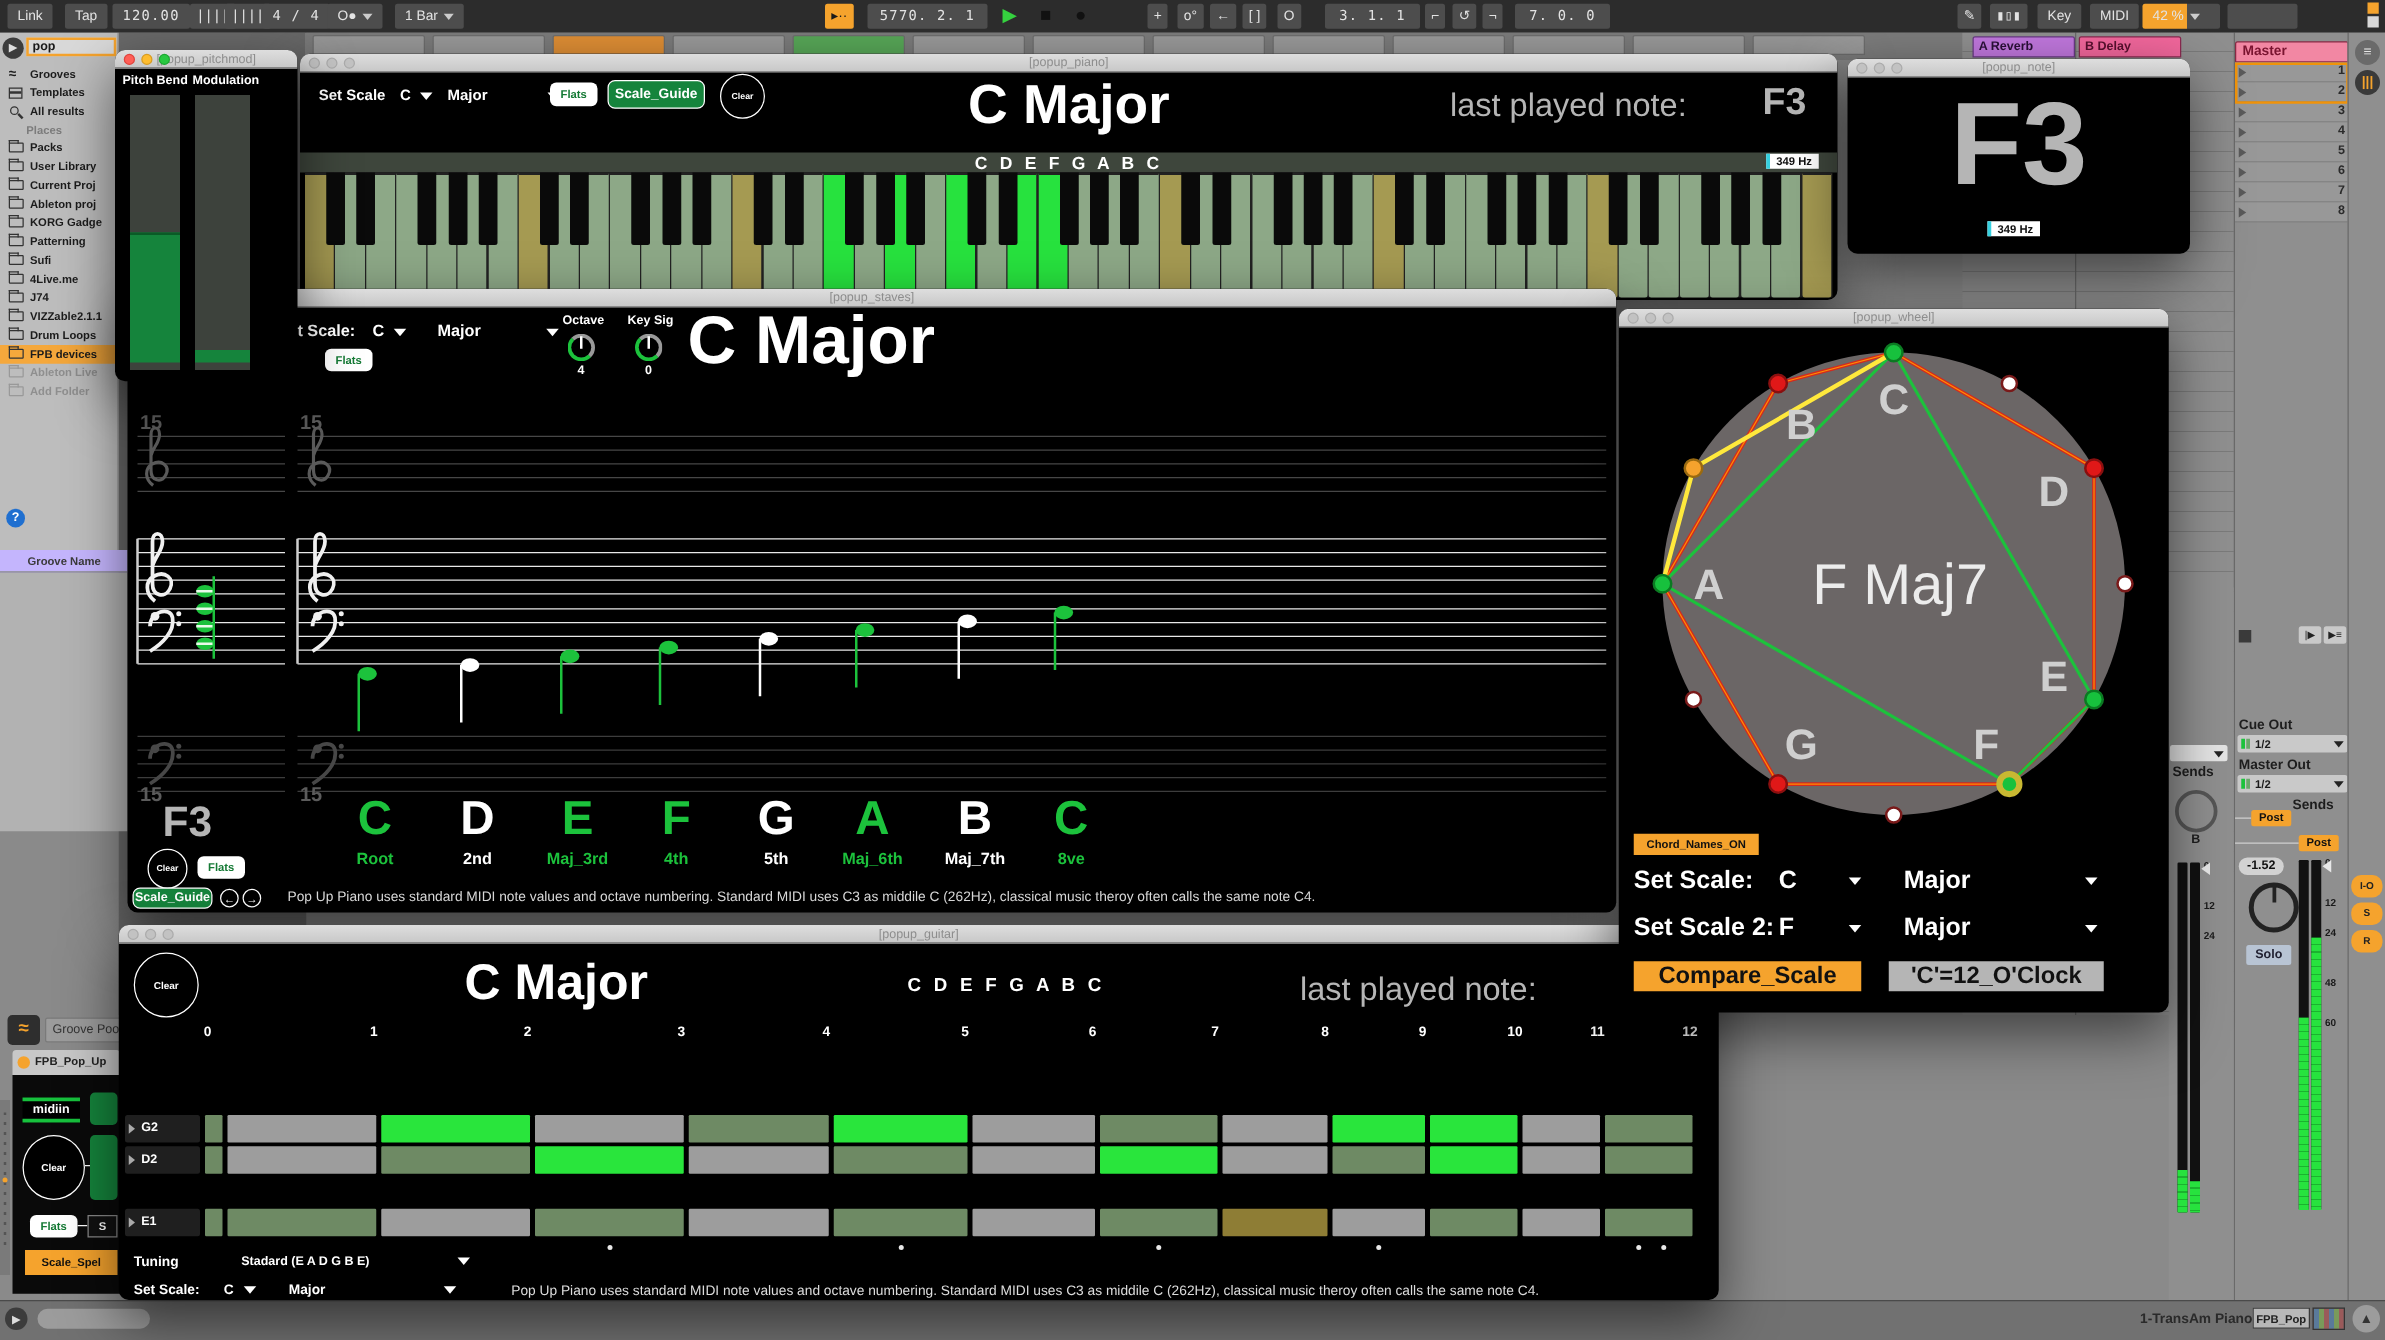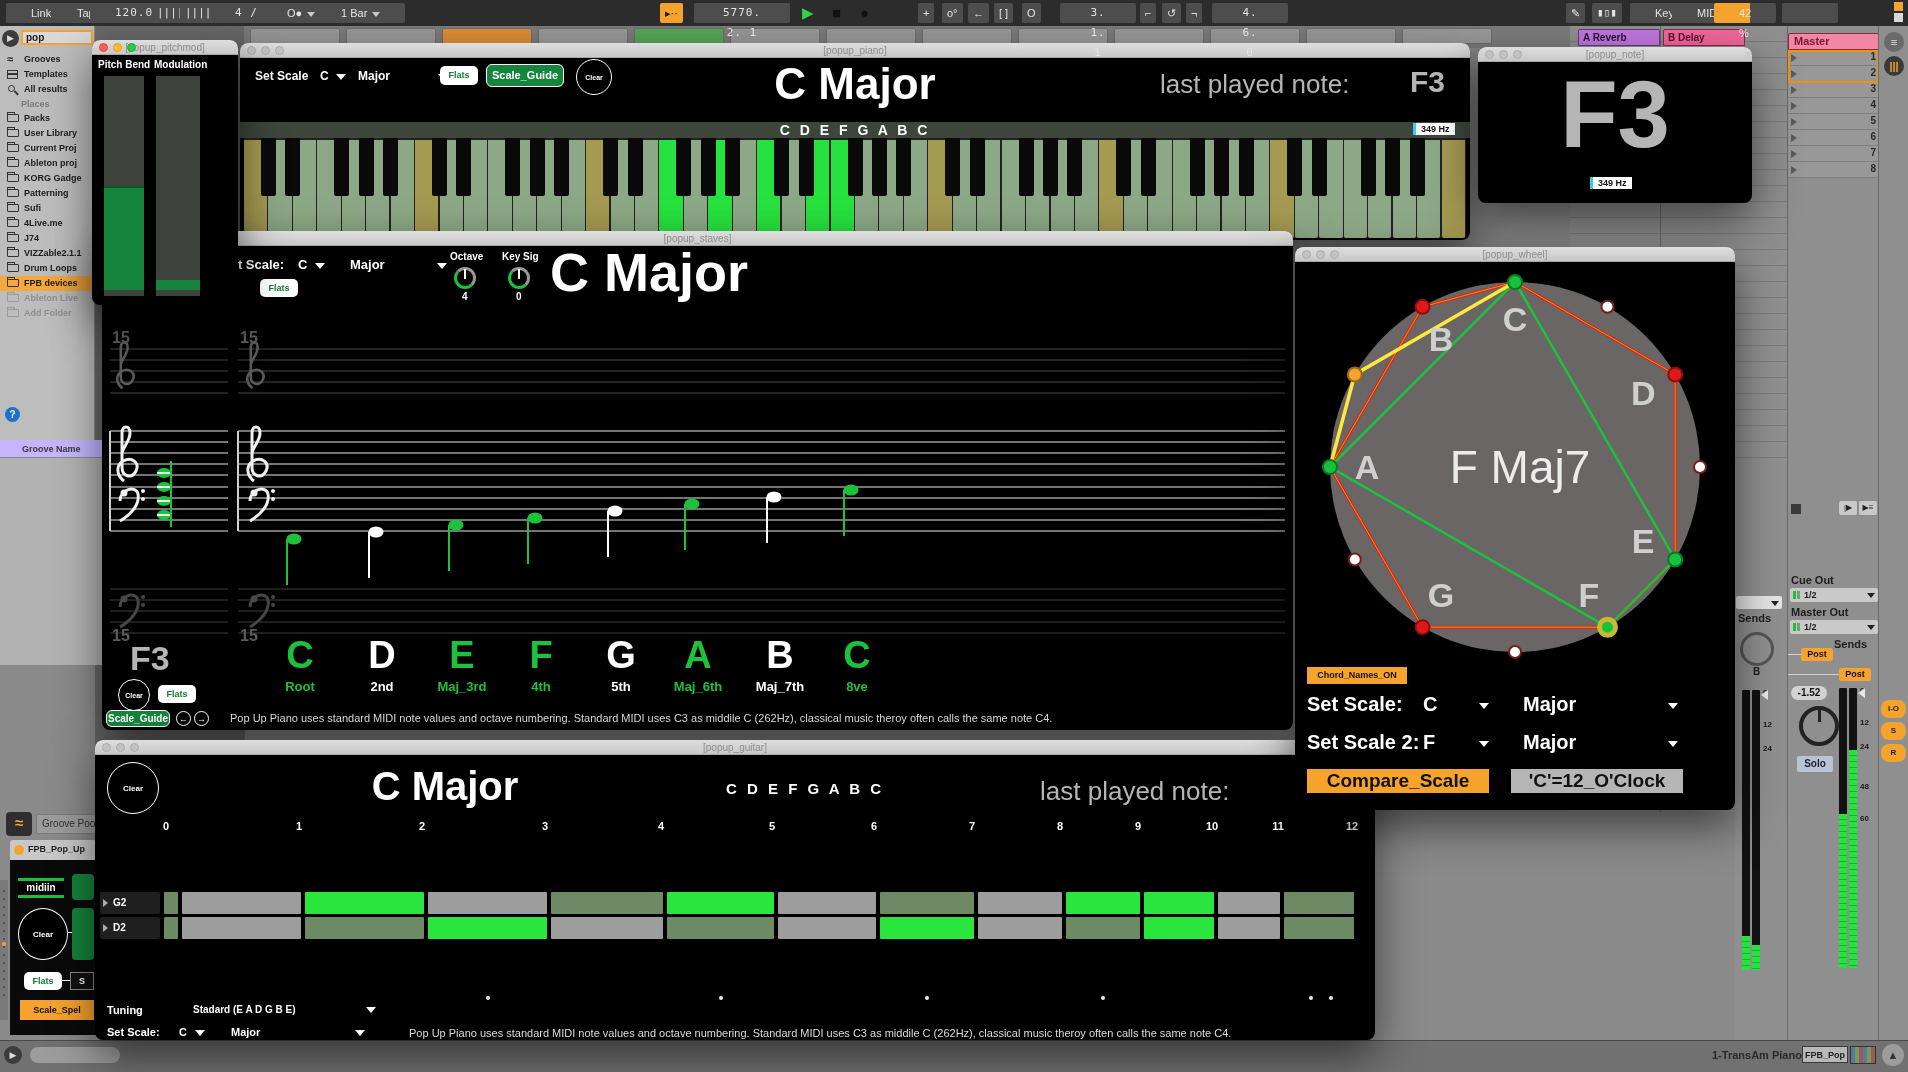--- a/index.html
+++ b/index.html
@@ -2,21 +2,21 @@
 <html><head>
 <meta charset="utf-8">
 <style>
 *{margin:0;padding:0;box-sizing:border-box}
 html,body{background:#4a4a4a}
 body{font-family:"Liberation Sans",sans-serif}
 #app{position:relative;width:1908px;height:1072px;background:#8a8a8a;overflow:hidden}
 .abs{position:absolute}
 
 #topbar{position:absolute;left:0;top:0;width:1908px;height:26px;background:#2c2c2c;color:#d8d8d8;font-size:11px;z-index:30}
-.tbtn{position:absolute;top:3px;height:20px;line-height:20px;background:#4d4d4d;border-radius:2px;padding:0 25px;color:#e3e3e3}
+.tbtn{position:absolute;top:3px;height:20px;line-height:20px;background:#4d4d4d;border-radius:2px;padding:0 8px;color:#e3e3e3}
 .tnum{font-family:"DejaVu Sans Mono",monospace;letter-spacing:1px}
 .tico{padding:0 5px}
 .orange{background:#f5a32d;color:#1a1a1a}
 .arrw{display:inline-block;width:0;height:0;border-left:4px solid transparent;border-right:4px solid transparent;border-top:5px solid #ccc;vertical-align:middle;margin-left:5px}
 .arrd{display:inline-block;width:0;height:0;border-left:4px solid transparent;border-right:4px solid transparent;border-top:5px solid #222;vertical-align:middle;margin-left:5px}
 .arrW{display:inline-block;width:0;height:0;border-left:5px solid transparent;border-right:5px solid transparent;border-top:6px solid #fff;vertical-align:middle}
 
 #sidebar{position:absolute;left:0;top:26px;width:95px;height:414px;background:#bdbdbd;z-index:5;border-right:1px solid #8a8a8a}
 #searchbox{position:absolute;left:21px;top:4px;width:72px;height:15px;background:#d9d9d9;border:2px solid #f5a32d;font-size:10px;font-weight:bold;color:#1a1a1a;padding:0 3px;font-family:"Liberation Sans",sans-serif}
 .place{position:relative;height:15px;line-height:15px;font-size:9px;font-weight:bold;color:#1c1c1c;padding-left:24px;white-space:nowrap;overflow:hidden}
@@ -104,21 +104,21 @@
     <span class="abs" style="left:860px;top:3px;color:#111;font-size:15px;line-height:20px">●</span>
     <span class="tbtn tico" style="left:918px">+</span>
     <span class="tbtn tico" style="left:942px">o°</span>
     <span class="tbtn tico" style="left:968px">←</span>
     <span class="tbtn tico" style="left:994px">[ ]</span>
     <span class="tbtn tico" style="left:1022px">O</span>
     <span class="tbtn tnum" style="left:1060px;width:76px;text-align:center">3. 1. 1</span>
     <span class="tbtn tico" style="left:1140px">⌐</span>
     <span class="tbtn tico" style="left:1162px">↺</span>
     <span class="tbtn tico" style="left:1186px">¬</span>
-    <span class="tbtn tnum" style="left:1212px;width:76px;text-align:center">4. 6. 0</span>
+    <span class="tbtn tnum" style="left:1212px;width:76px;text-align:center">7. 0. 0</span>
     <span class="tbtn tico" style="left:1566px">✎</span>
     <span class="tbtn tico" style="left:1592px;font-family:'DejaVu Sans Mono',monospace">▮▯▮</span>
     <span class="tbtn" style="left:1630px">Key</span>
     <span class="tbtn" style="left:1672px">MIDI</span>
     <span class="tbtn" style="left:1714px;width:62px;background:linear-gradient(90deg,#f5a32d 0 58%,#4d4d4d 58%)"><span>42 %</span><span class="arrw"></span></span>
     <span class="tbtn" style="left:1782px;width:56px"></span>
     <span class="abs" style="left:1894px;top:2px;width:9px;height:9px;background:#f5a32d"></span>
     <span class="abs" style="left:1894px;top:13px;width:9px;height:9px;background:#d8d8d8"></span>
   </div>
 
@@ -635,20 +635,36 @@
           <div class="gcell cg" style="left: 456px; width: 112px;"></div>
           <div class="gcell cs" style="left: 572px; width: 107px;"></div>
           <div class="gcell cg" style="left: 683px; width: 98px;"></div>
           <div class="gcell cG" style="left: 785px; width: 94px;"></div>
           <div class="gcell cg" style="left: 883px; width: 84px;"></div>
           <div class="gcell cs" style="left: 971px; width: 74px;"></div>
           <div class="gcell cG" style="left: 1049px; width: 70px;"></div>
           <div class="gcell cg" style="left: 1123px; width: 62px;"></div>
           <div class="gcell cs" style="left: 1189px; width: 70px;"></div>
         </div>
+        <div class="grow" style="top: 227px;">
+          <div class="glab"><span class="gtri"></span>E1</div>
+          <div class="gcell cs" style="left: 69px; width: 14px;"></div>
+          <div class="gcell cs" style="left: 87px; width: 119px;"></div>
+          <div class="gcell cg" style="left: 210px; width: 119px;"></div>
+          <div class="gcell cs" style="left: 333px; width: 119px;"></div>
+          <div class="gcell cg" style="left: 456px; width: 112px;"></div>
+          <div class="gcell cs" style="left: 572px; width: 107px;"></div>
+          <div class="gcell cg" style="left: 683px; width: 98px;"></div>
+          <div class="gcell cs" style="left: 785px; width: 94px;"></div>
+          <div class="gcell co" style="left: 883px; width: 84px;"></div>
+          <div class="gcell cg" style="left: 971px; width: 74px;"></div>
+          <div class="gcell cs" style="left: 1049px; width: 70px;"></div>
+          <div class="gcell cg" style="left: 1123px; width: 62px;"></div>
+          <div class="gcell cs" style="left: 1189px; width: 70px;"></div>
+        </div>
       </div>
     <div class="abs" style="left:0;top:0;width:1280px;height:262px">
         <div class="fmark" style="left: 390.5px; top: 256px;"></div>
         <div class="fmark" style="left: 623.5px; top: 256px;"></div>
         <div class="fmark" style="left: 830px; top: 256px;"></div>
         <div class="fmark" style="left: 1006px; top: 256px;"></div>
         <div class="fmark" style="left: 1214px; top: 256px;"></div>
         <div class="fmark" style="left: 1234px; top: 256px;"></div>
       </div>
     <div class="wlab" style="left:12px;top:264px;font-size:11px;font-weight:bold">Tuning</div>

